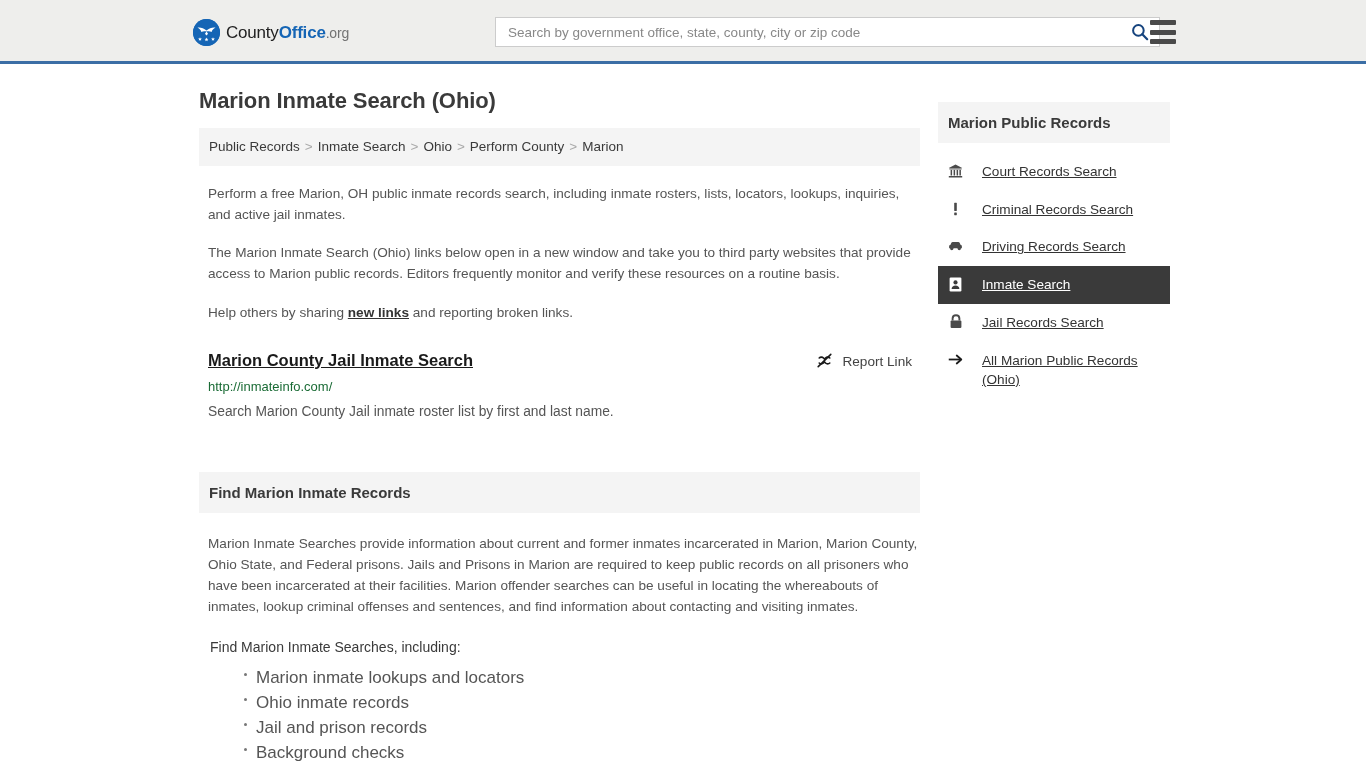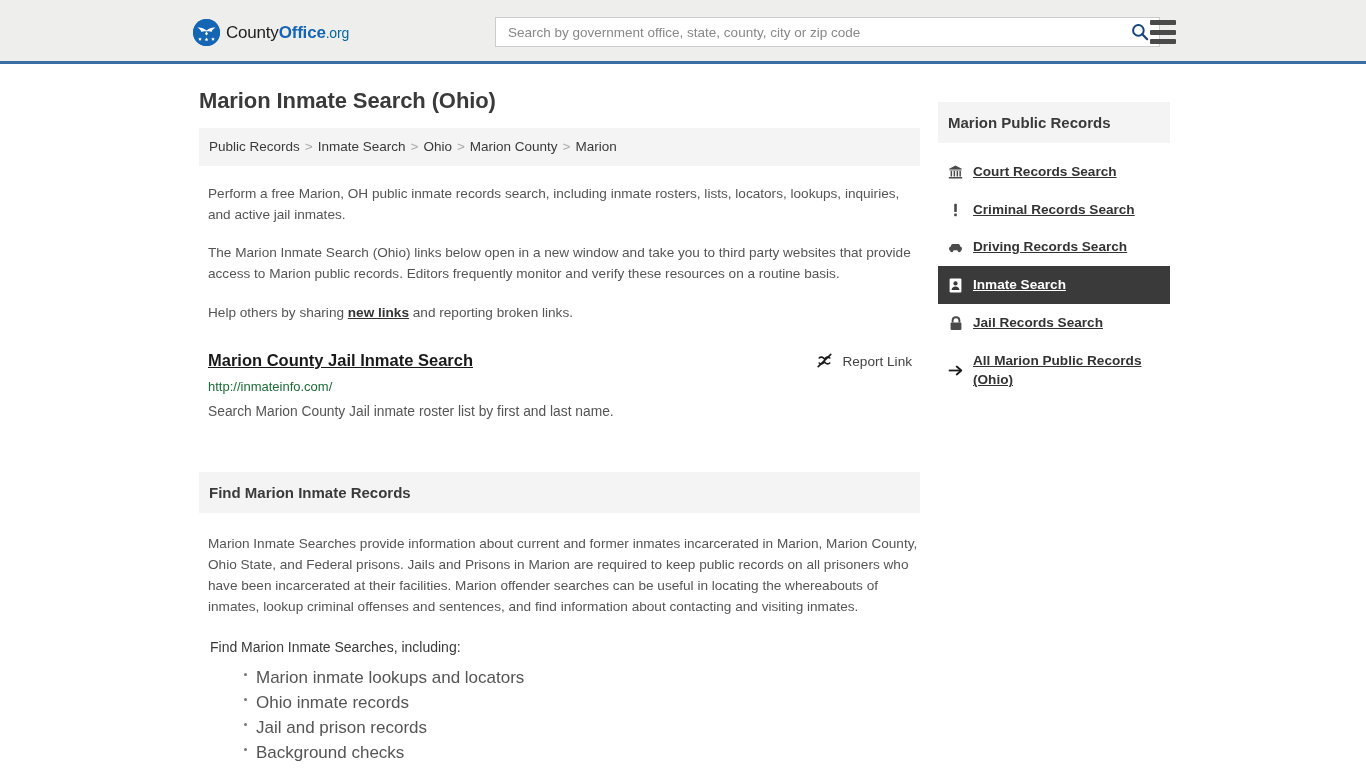--- a/index.html
+++ b/index.html
@@ -39,21 +39,21 @@
   }
   .logo-mark svg { display: block; }
   .logo-text {
     font-size: 17px;
     letter-spacing: -0.2px;
     color: #222222;
     white-space: nowrap;
   }
   .logo-text .lt-b { color: #1565b5; font-weight: bold; }
   .logo-text .lt-a { color: #222222; }
-  .logo-text .lt-org { color: #0369a1; font-size: 14px; text-align: right; }
+  .logo-text .lt-org { color: #737373; font-size: 14px; text-align: right; }
 
   .search-wrap {
     position: absolute;
     left: 495px; top: 17px;
     width: 665px; height: 30px;
     background: #ffffff;
     border: 1px solid #cccccc;
     display: flex;
     align-items: center;
   }
@@ -242,26 +242,25 @@
   .side-title {
     background: #f4f4f4;
     padding: 12px 10px;
     font-size: 15px;
     font-weight: bold;
     color: #3a3a3a;
   }
   .side-list { padding-top: 10px; }
   .side-item {
     display: flex;
-    align-items: center;
-    gap: 10px;
+    align-items: flex-start;
+    gap: 19px;
     padding: 9px 10px 9px 10px;
     text-decoration: none;
     line-height: 1.45;
-    font-weight: bold;
   }
   .side-item .si-label {
     font-size: 13.6px;
     color: #333333;
     text-decoration: underline;
   }
   .side-item .si-icon {
     flex: none;
     width: 15px; height: 16px;
     display: flex; align-items: center; justify-content: center;
@@ -313,21 +312,21 @@
 </div>
 
 <div class="page">
   <div class="container">
 
     <div class="main-col">
 
       <h1 class="page-title">Marion Inmate Search (Ohio)</h1>
 
       <nav class="breadcrumb">
-        <a href="#">Public Records</a><span class="sep">&gt;</span><a href="#">Inmate Search</a><span class="sep">&gt;</span><a href="#">Ohio</a><span class="sep">&gt;</span><a href="#">Marion County</a><span class="sep">&gt;</span><span class="current">Marion</span>
+        <a href="#">Public Records</a><span class="sep">&gt;</span><a href="#">Inmate Search</a><span class="sep">&gt;</span><a href="#">Ohio</a><span class="sep">&gt;</span><a href="#">Perform County</a><span class="sep">&gt;</span><span class="current">Marion</span>
       </nav>
 
       <div class="intro">
         <p>Perform a free Marion, OH public inmate records search, including inmate rosters, lists, locators, lookups, inquiries, and active jail inmates.</p>
         <p>The Marion Inmate Search (Ohio) links below open in a new window and take you to third party websites that provide access to Marion public records. Editors frequently monitor and verify these resources on a routine basis.</p>
         <p><span>Help others by sharing </span><a href="#">new links</a><span> and reporting broken links.</span></p>
       </div>
 
       <div class="result">
         <div class="result-head">

